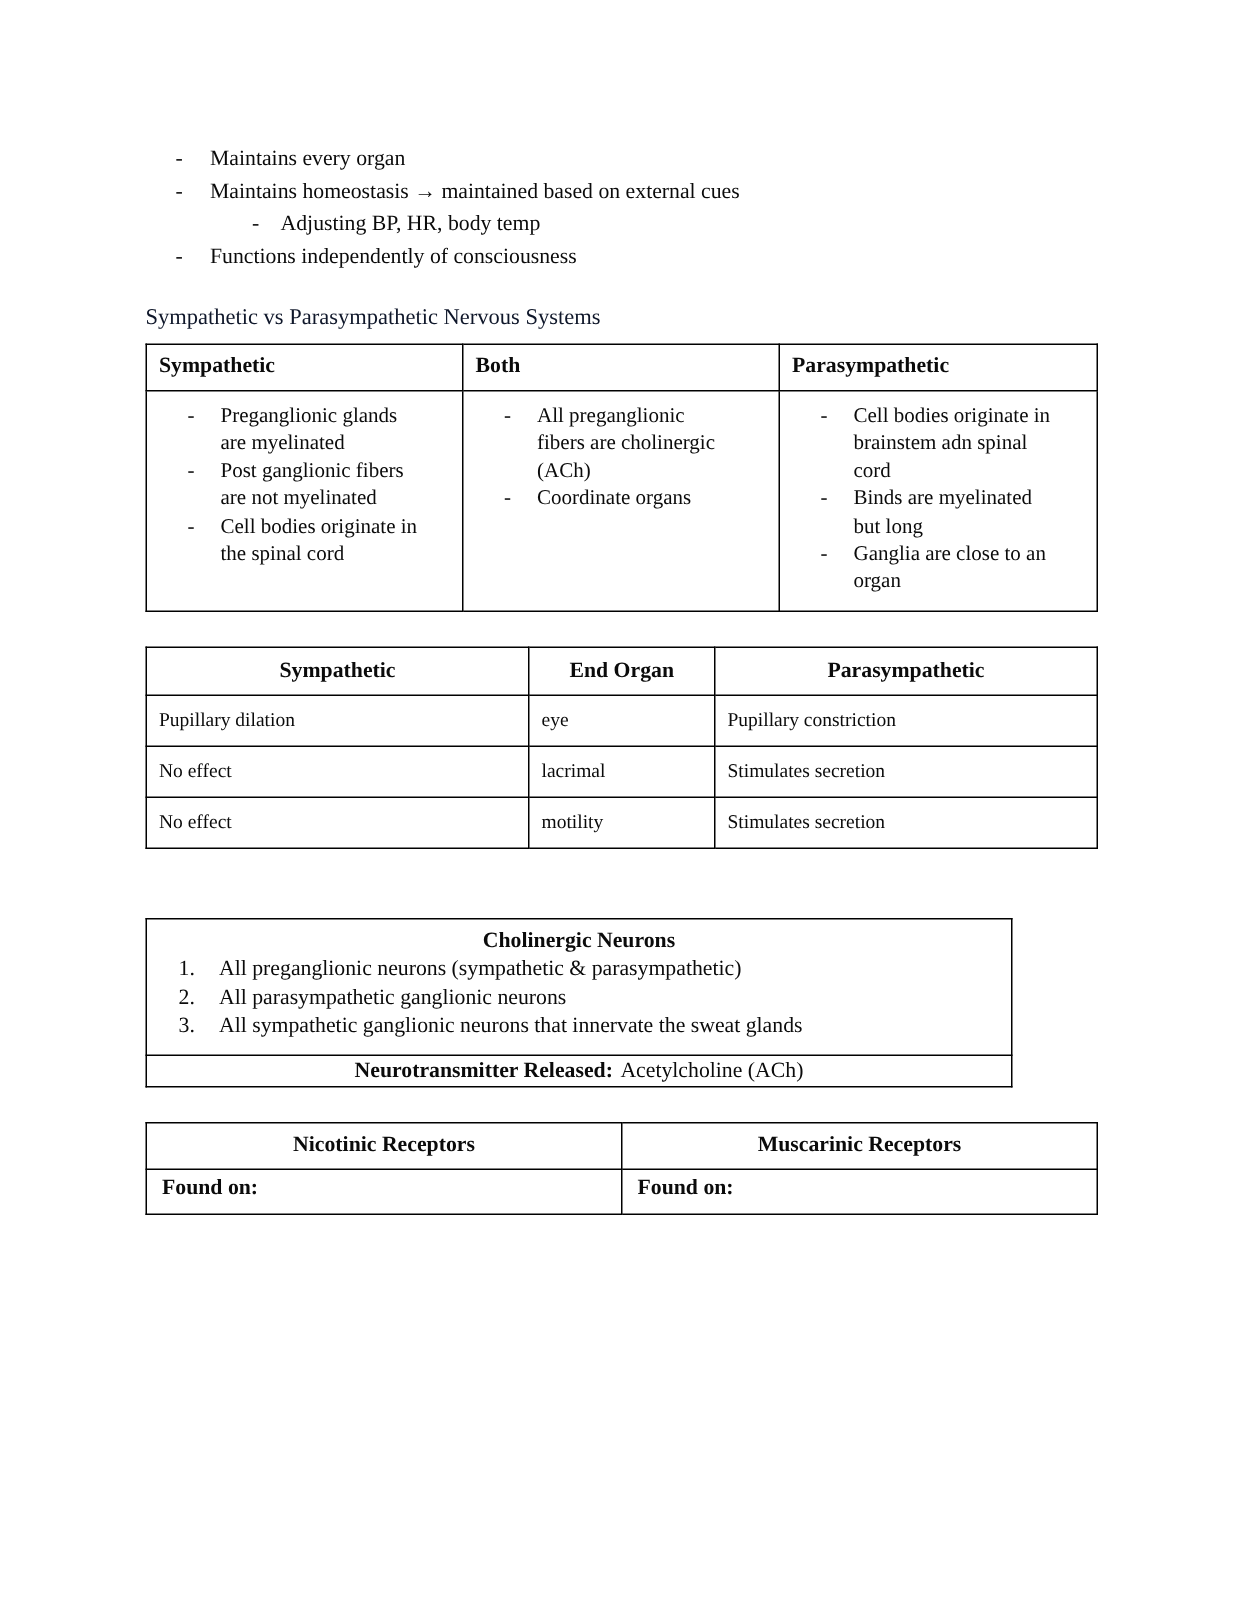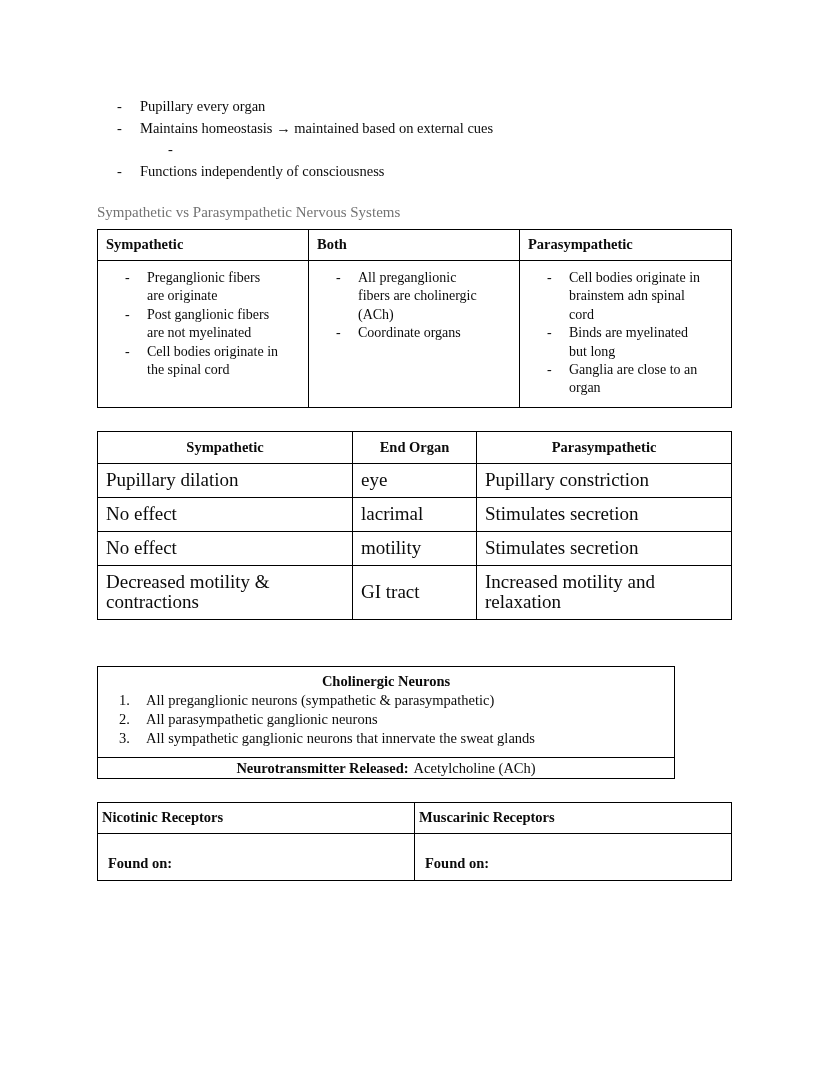--- a/index.html
+++ b/index.html
@@ -8,67 +8,68 @@
     padding:96px 97px 0 97px;
     font-family:"Liberation Serif","DejaVu Serif",serif;
     color:#0b0b0b;font-size:14.5px;position:relative;overflow:hidden;
   }
   
   .b-row{display:flex;line-height:21.5px;}
   .b-row .mk{flex:0 0 23px;margin-left:20px;}
   .b-row.lvl2 .mk{flex:0 0 19px;margin-left:71px;}
   .b-row .tx{flex:1;}
   
-  .section-heading{margin-top:21px;font-size:15px;line-height:19px;color:#737373;}
+  .section-heading{margin-top:21px;font-size:15px;line-height:19px;color:#0f172a;}
   
   table{border-collapse:collapse;width:578px;table-layout:fixed;}
   th,td{border:1.5px solid #000;}
   
   .t1{margin-top:7px;}
   .t1 th{text-align:left;padding:6px 8px 7px 8px;font-size:14.5px;font-weight:bold;}
   .t1 td{vertical-align:top;padding:8px 0 9px 0;font-size:14px;line-height:18.4px;}
   .cb{display:flex;}
   .cb .mk{flex:0 0 22px;margin-left:27px;}
   .cb .tx{width:133px;}
   
   .t2{margin-top:23px;}
   .t2 th{text-align:center;padding:7px 4px;font-size:14.5px;font-weight:bold;}
-  .t2 td{text-align:left;padding:6px 8px 7px 8px;font-size:19px;line-height:20px;}
+  .t2 td{text-align:left;padding:6px 8px 7px 8px;font-size:13px;line-height:20px;}
   
   .t3{margin-top:46px;}
   .t3 td{padding:0;font-size:14.5px;}
   .t3 .top-cell{padding:4px 8px 8px 8px;}
   .box-title{text-align:center;font-weight:bold;line-height:20px;}
   .n-row{display:flex;line-height:19.3px;}
   .n-row .num{flex:0 0 27px;margin-left:13px;}
   .n-row .tx{flex:1;font-family:Liberation Serif, serif;}
   .center-cell{text-align:center;padding:7px 4px 8px 4px;line-height:20px;}
   .bold{font-weight:bold;}
   .lbl{margin-right:5px;}
   
   .t4{margin-top:23px;}
-  .t4 th{text-align:left;padding:6px 4px 7px 4px;font-size:14.5px;font-weight:bold;}
-  .t4 td{text-align:left;padding:20px 10px 7px 10px;font-size:14.5px;font-weight:bold;line-height:19px;}
+  .t4 th{text-align:center;padding:6px 4px 7px 4px;font-size:14.5px;font-weight:bold;}
+  .t4 td{text-align:left;padding:3px 10px 7px 10px;font-size:14.5px;font-weight:bold;line-height:19px;}
 </style>
 </head>
 <body>
 
 <div class="page">
 
   <div>
     <div class="b-row lvl1">
       <span class="mk">-</span>
-      <span class="tx">Pupillary every organ</span>
+      <span class="tx">Maintains every organ</span>
     </div>
     <div class="b-row lvl1">
       <span class="mk">-</span>
       <span class="tx">Maintains homeostasis → maintained based on external cues</span>
     </div>
     <div class="b-row lvl2">
       <span class="mk">-</span>
+      <span class="tx">Adjusting BP, HR, body temp</span>
     </div>
     <div class="b-row lvl1">
       <span class="mk">-</span>
       <span class="tx">Functions independently of consciousness</span>
     </div>
   </div>
 
   <div class="section-heading">Sympathetic vs Parasympathetic Nervous Systems</div>
 
   <table class="t1">
@@ -80,21 +81,21 @@
     <tbody>
         <tr>
       <th>Sympathetic</th>
       <th>Both</th>
       <th>Parasympathetic</th>
     </tr>
     <tr>
       <td>
         <div class="cb">
           <span class="mk">-</span>
-          <span class="tx">Preganglionic fibers are originate</span>
+          <span class="tx">Preganglionic glands are myelinated</span>
         </div>
         <div class="cb">
           <span class="mk">-</span>
           <span class="tx">Post ganglionic fibers are not myelinated</span>
         </div>
         <div class="cb">
           <span class="mk">-</span>
           <span class="tx">Cell bodies originate in the spinal cord</span>
         </div>
       </td>
@@ -146,25 +147,20 @@
     <tr>
       <td>No effect</td>
       <td>lacrimal</td>
       <td>Stimulates secretion</td>
     </tr>
     <tr>
       <td>No effect</td>
       <td>motility</td>
       <td>Stimulates secretion</td>
     </tr>
-    <tr>
-      <td>Decreased motility &amp; contractions</td>
-      <td>GI tract</td>
-      <td>Increased motility and relaxation</td>
-    </tr>
   </tbody>
     </table>
 
   <table class="t3">
     <tbody>
         <tr>
       <td class="top-cell">
         <div class="box-title">Cholinergic Neurons</div>
         <div class="n-row">
           <span class="num">1.</span>

